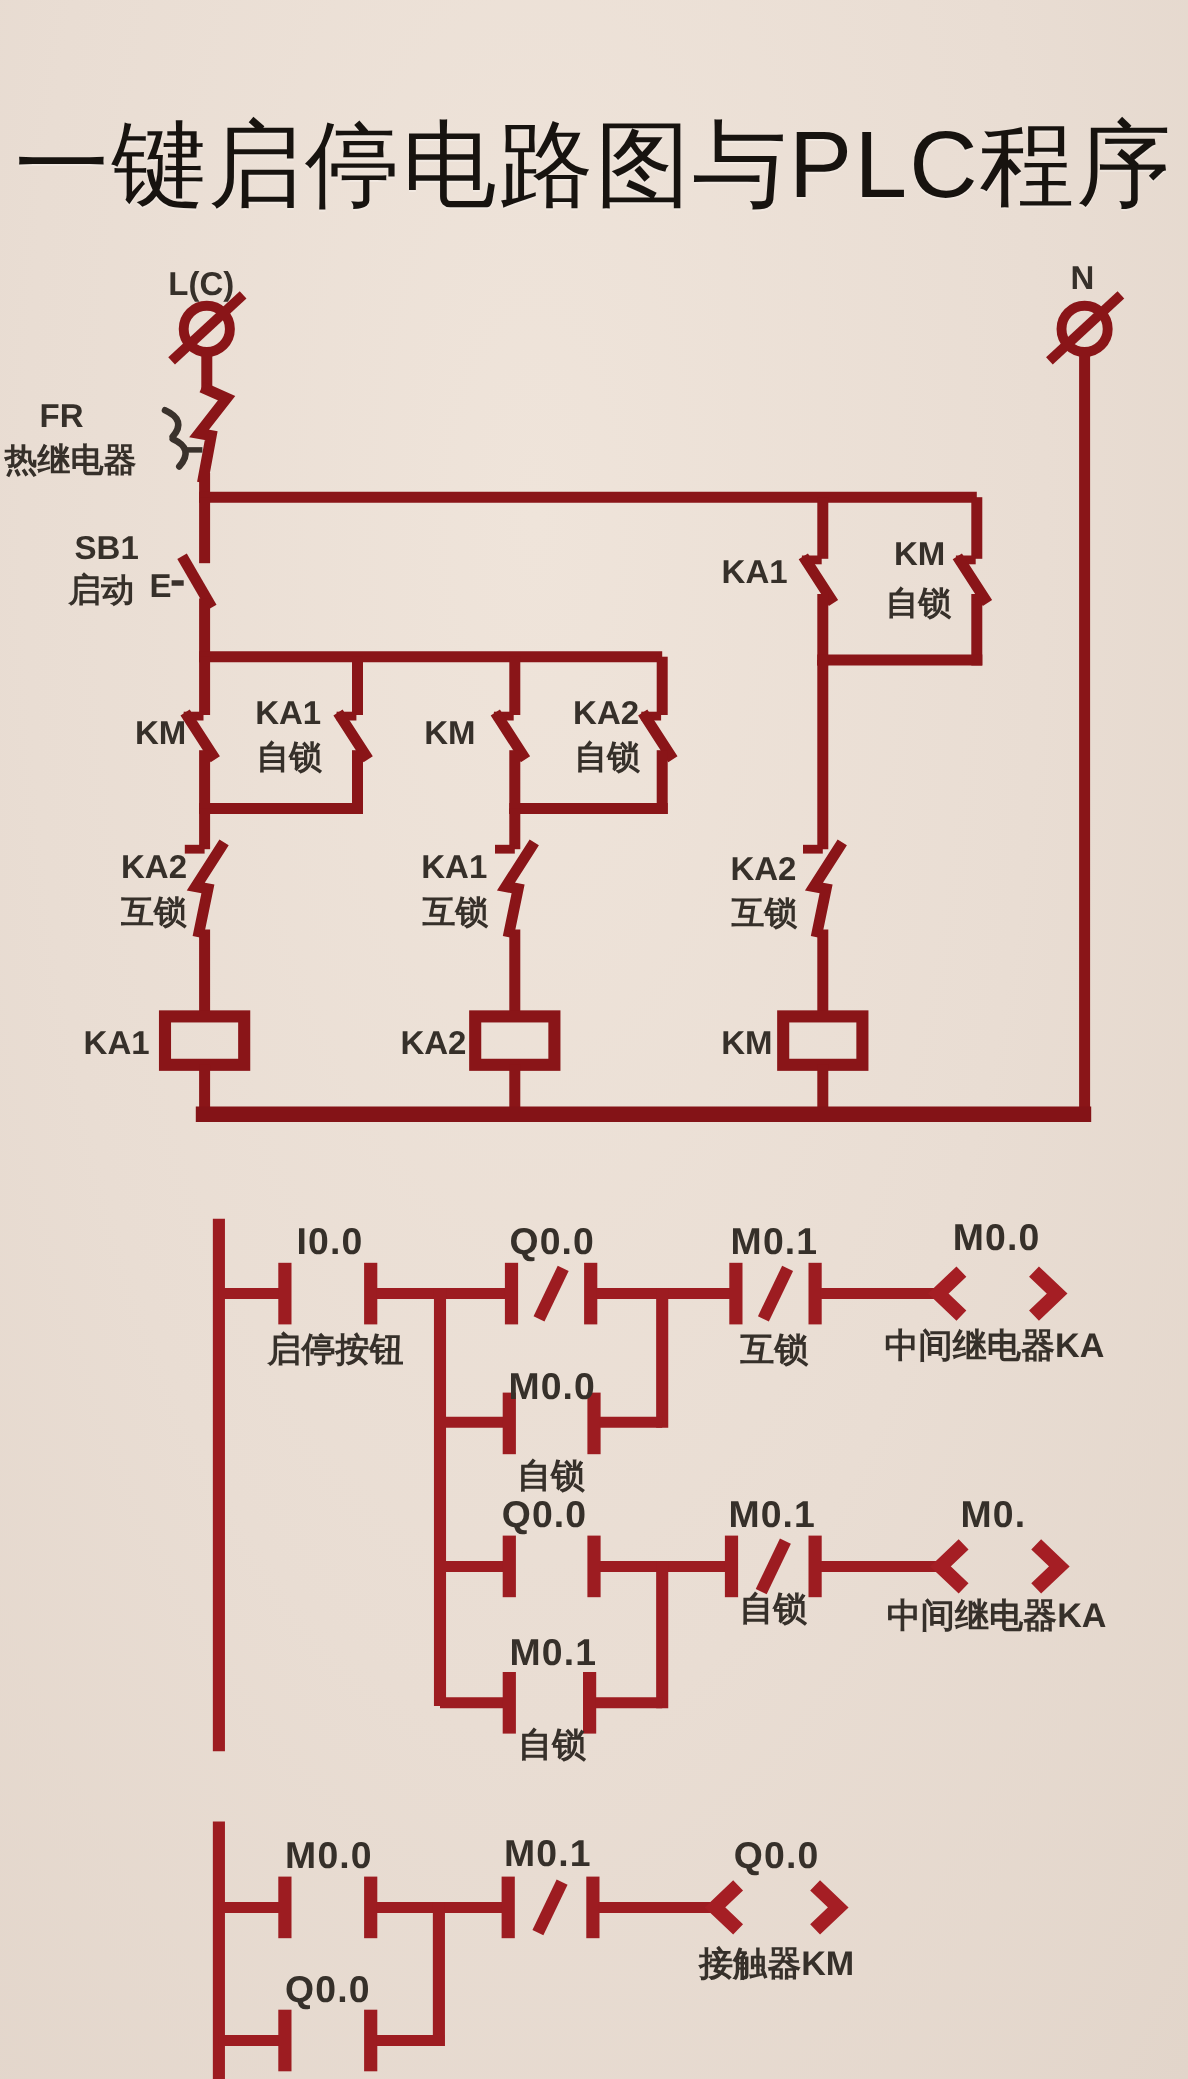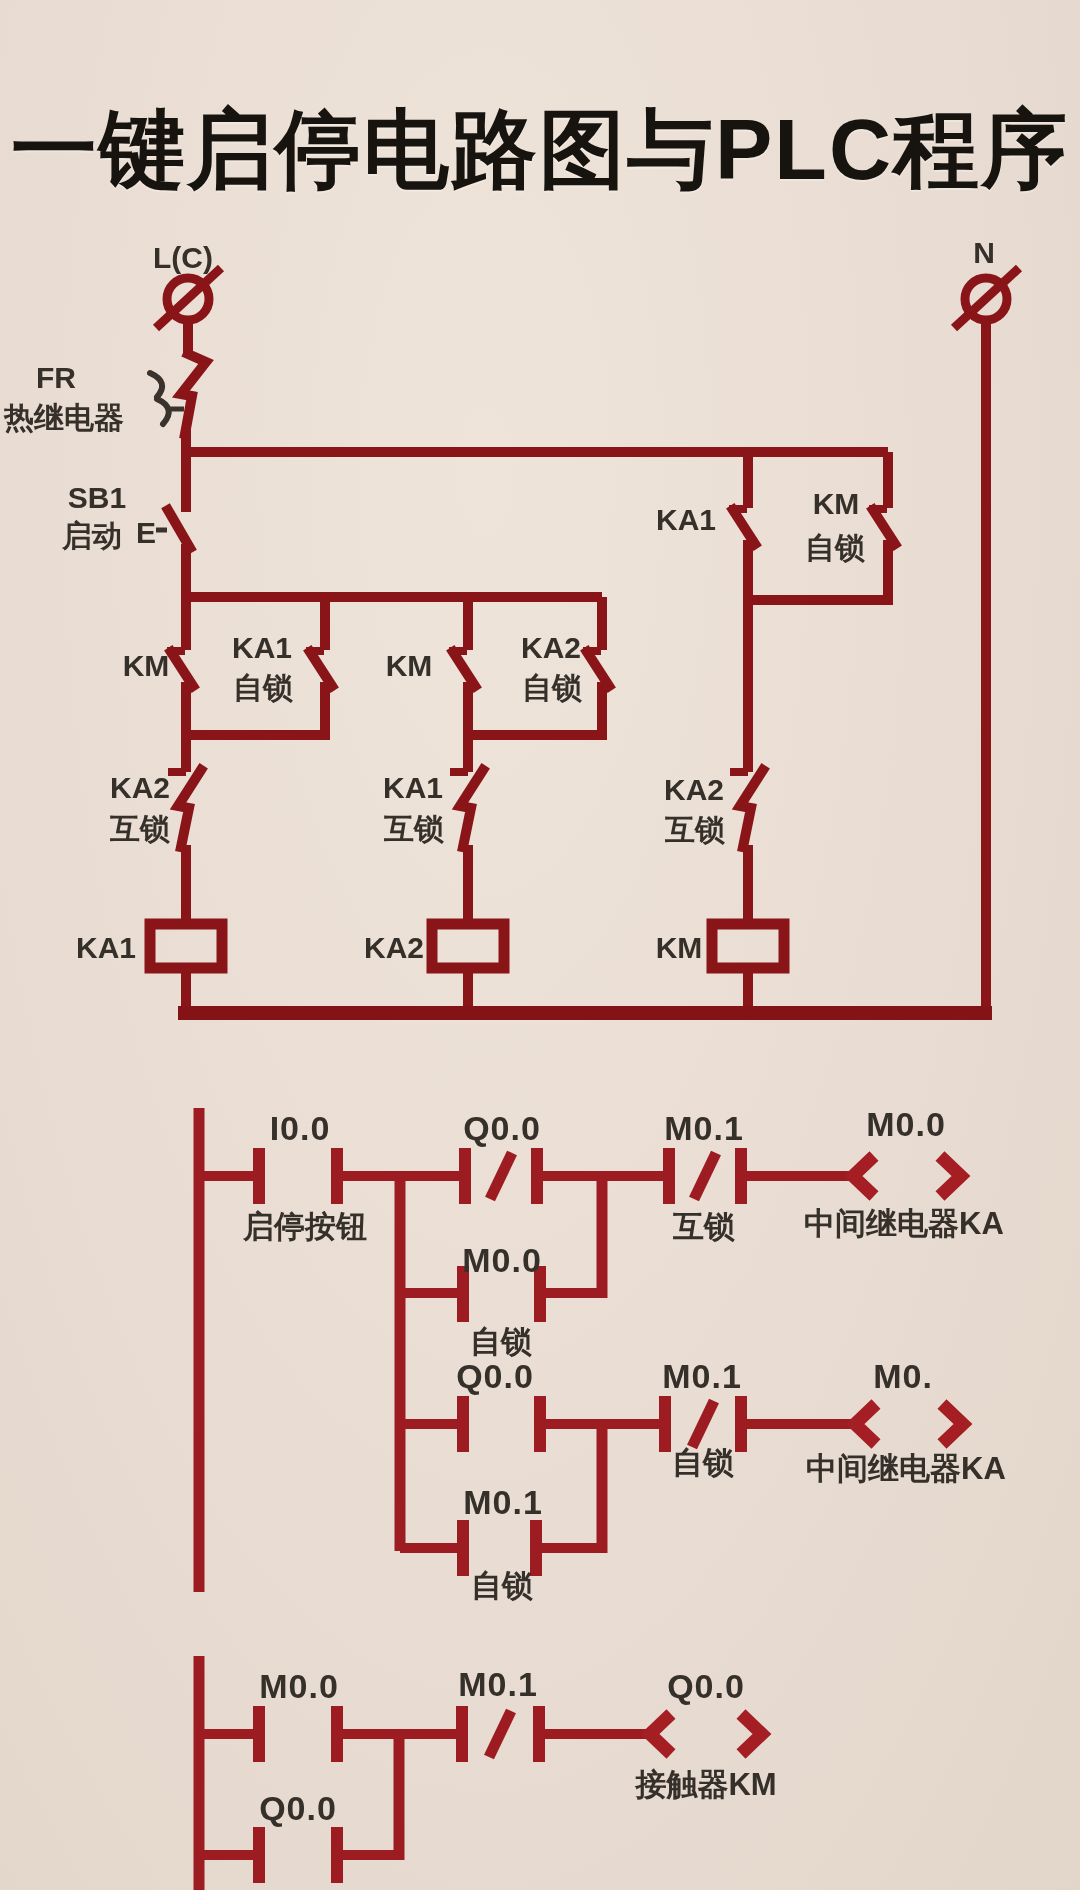--- a/index.html
+++ b/index.html
@@ -3,21 +3,21 @@
 <meta charset="utf-8">
 <style>
   html,body{margin:0;padding:0;background:#cfc6bd;}
   .stage{
     position:relative;width:1080px;height:1890px;overflow:hidden;
     background:radial-gradient(ellipse at 45% 25%, #efe4da 0%, #e9ddd3 55%, #e2d5ca 100%);
     font-family:"Liberation Sans","DejaVu Sans",sans-serif;
   }
   h1.title{
     position:absolute;left:0;right:0;top:92px;margin:0;
-    text-align:center;font-size:86px;font-weight:700;letter-spacing:2px;
+    text-align:center;font-size:86px;font-weight:400;letter-spacing:2px;
     color:#17130f;white-space:nowrap;
     text-shadow:0 2px 0 rgba(255,255,255,0.25);
   }
   svg.schematic{position:absolute;left:0;top:0;width:1080px;height:1890px;}
   
   .w  {stroke:#8a1518;stroke-width:10;stroke-linecap:butt;fill:none;}
   .wj {stroke:#8a1518;stroke-width:10;stroke-linecap:square;stroke-linejoin:miter;fill:none;}
   .wt {stroke:#8a1518;stroke-width:8;stroke-linecap:butt;fill:none;}
   .wb {stroke:#841317;stroke-width:14;stroke-linecap:butt;fill:none;}
   .circ{stroke:#8a1518;stroke-width:9;fill:none;}

